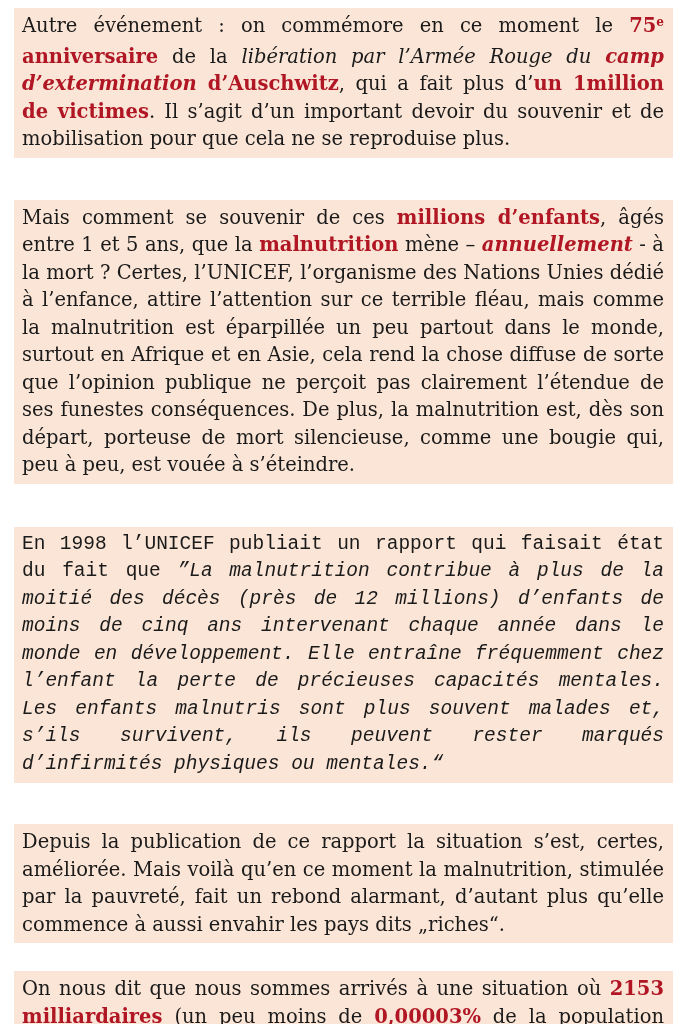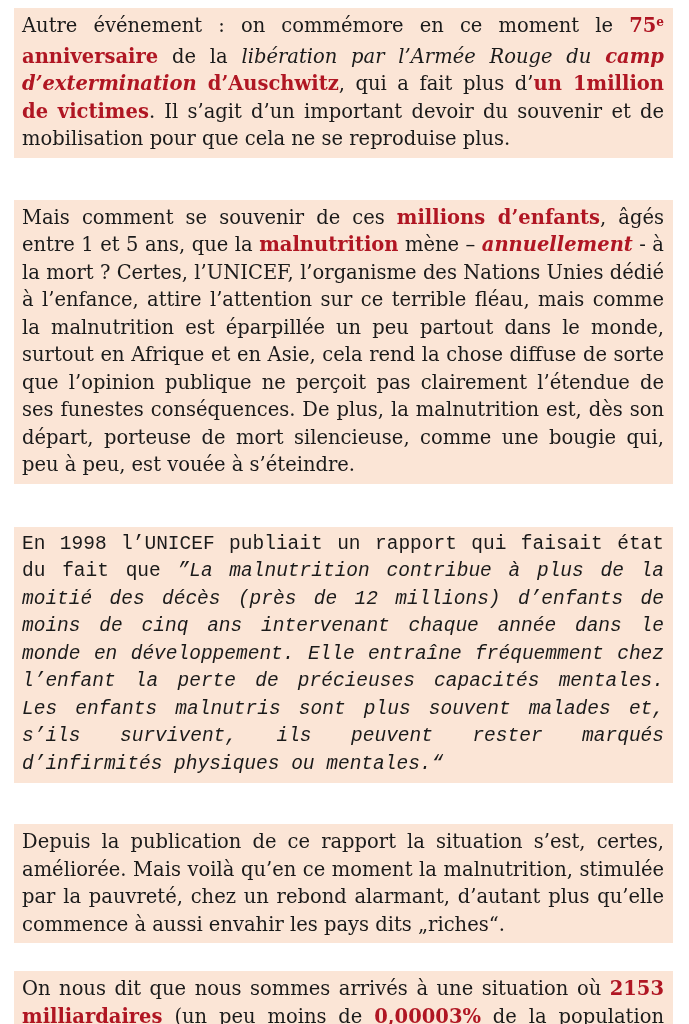--- a/index.html
+++ b/index.html
@@ -45,15 +45,15 @@
     position:relative;top:-0.52em;
   }
 </style>
 </head>
 <body>
 
 <div class="doc">
     <div class="para"><span class="run normal">Autre événement : on commémore en ce moment le </span><span class="run boldred">75</span><span class="run supboldred">e</span><span class="run boldred"> anniversaire</span><span class="run normal"> de la </span><span class="run italic">libération par l’Armée Rouge du </span><span class="run bolditalicred">camp d’extermination</span><span class="run boldred"> d’Auschwitz</span><span class="run normal">, qui a fait plus d’</span><span class="run boldred">un 1million de victimes</span><span class="run normal">. Il s’agit d’un important devoir du souvenir et de mobilisation pour que cela ne se reproduise plus.</span></div>
     <div class="para"><span class="run normal">Mais comment se souvenir de ces </span><span class="run boldred">millions d’enfants</span><span class="run normal">, âgés entre 1 et 5 ans, que la </span><span class="run boldred">malnutrition</span><span class="run normal"> mène – </span><span class="run bolditalicred">annuellement</span><span class="run normal"> - à la mort ? Certes, l’UNICEF, l’organisme des Nations Unies dédié à l’enfance, attire l’attention sur ce terrible fléau, mais comme la malnutrition est éparpillée un peu partout dans le monde, surtout en Afrique et en Asie, cela rend la chose diffuse de sorte que l’opinion publique ne perçoit pas clairement l’étendue de ses funestes conséquences. De plus, la malnutrition est, dès son départ, porteuse de mort silencieuse, comme une bougie qui, peu à peu, est vouée à s’éteindre.</span></div>
     <div class="para"><span class="run normal">En 1998 l’UNICEF publiait un rapport qui faisait état du fait que </span><span class="run italic">”La malnutrition contribue à plus de la moitié des décès (près de 12 millions) d’enfants de moins de cinq ans intervenant chaque année dans le monde en développement. Elle entraîne fréquemment chez l’enfant la perte de précieuses capacités mentales. Les enfants malnutris sont plus souvent malades et, s’ils survivent, ils peuvent rester marqués d’infirmités physiques ou mentales.“</span></div>
-    <div class="para"><span class="run normal">Depuis la publication de ce rapport la situation s’est, certes, améliorée. Mais voilà qu’en ce moment la malnutrition, stimulée par la pauvreté, chez un rebond alarmant, d’autant plus qu’elle commence à aussi envahir les pays dits „riches“.</span></div>
+    <div class="para"><span class="run normal">Depuis la publication de ce rapport la situation s’est, certes, améliorée. Mais voilà qu’en ce moment la malnutrition, stimulée par la pauvreté, fait un rebond alarmant, d’autant plus qu’elle commence à aussi envahir les pays dits „riches“.</span></div>
     <div class="para"><span class="run normal">On nous dit que nous sommes arrivés à une situation où </span><span class="run boldred">2153 milliardaires</span><span class="run normal"> (un peu moins de </span><span class="run boldred">0,00003%</span><span class="run normal"> de la population mondiale) possèdent autant de richesses que </span><span class="run boldred">60%</span><span class="run normal"> de la population mondiale (</span></div>
   </div>
 
 </body></html>

